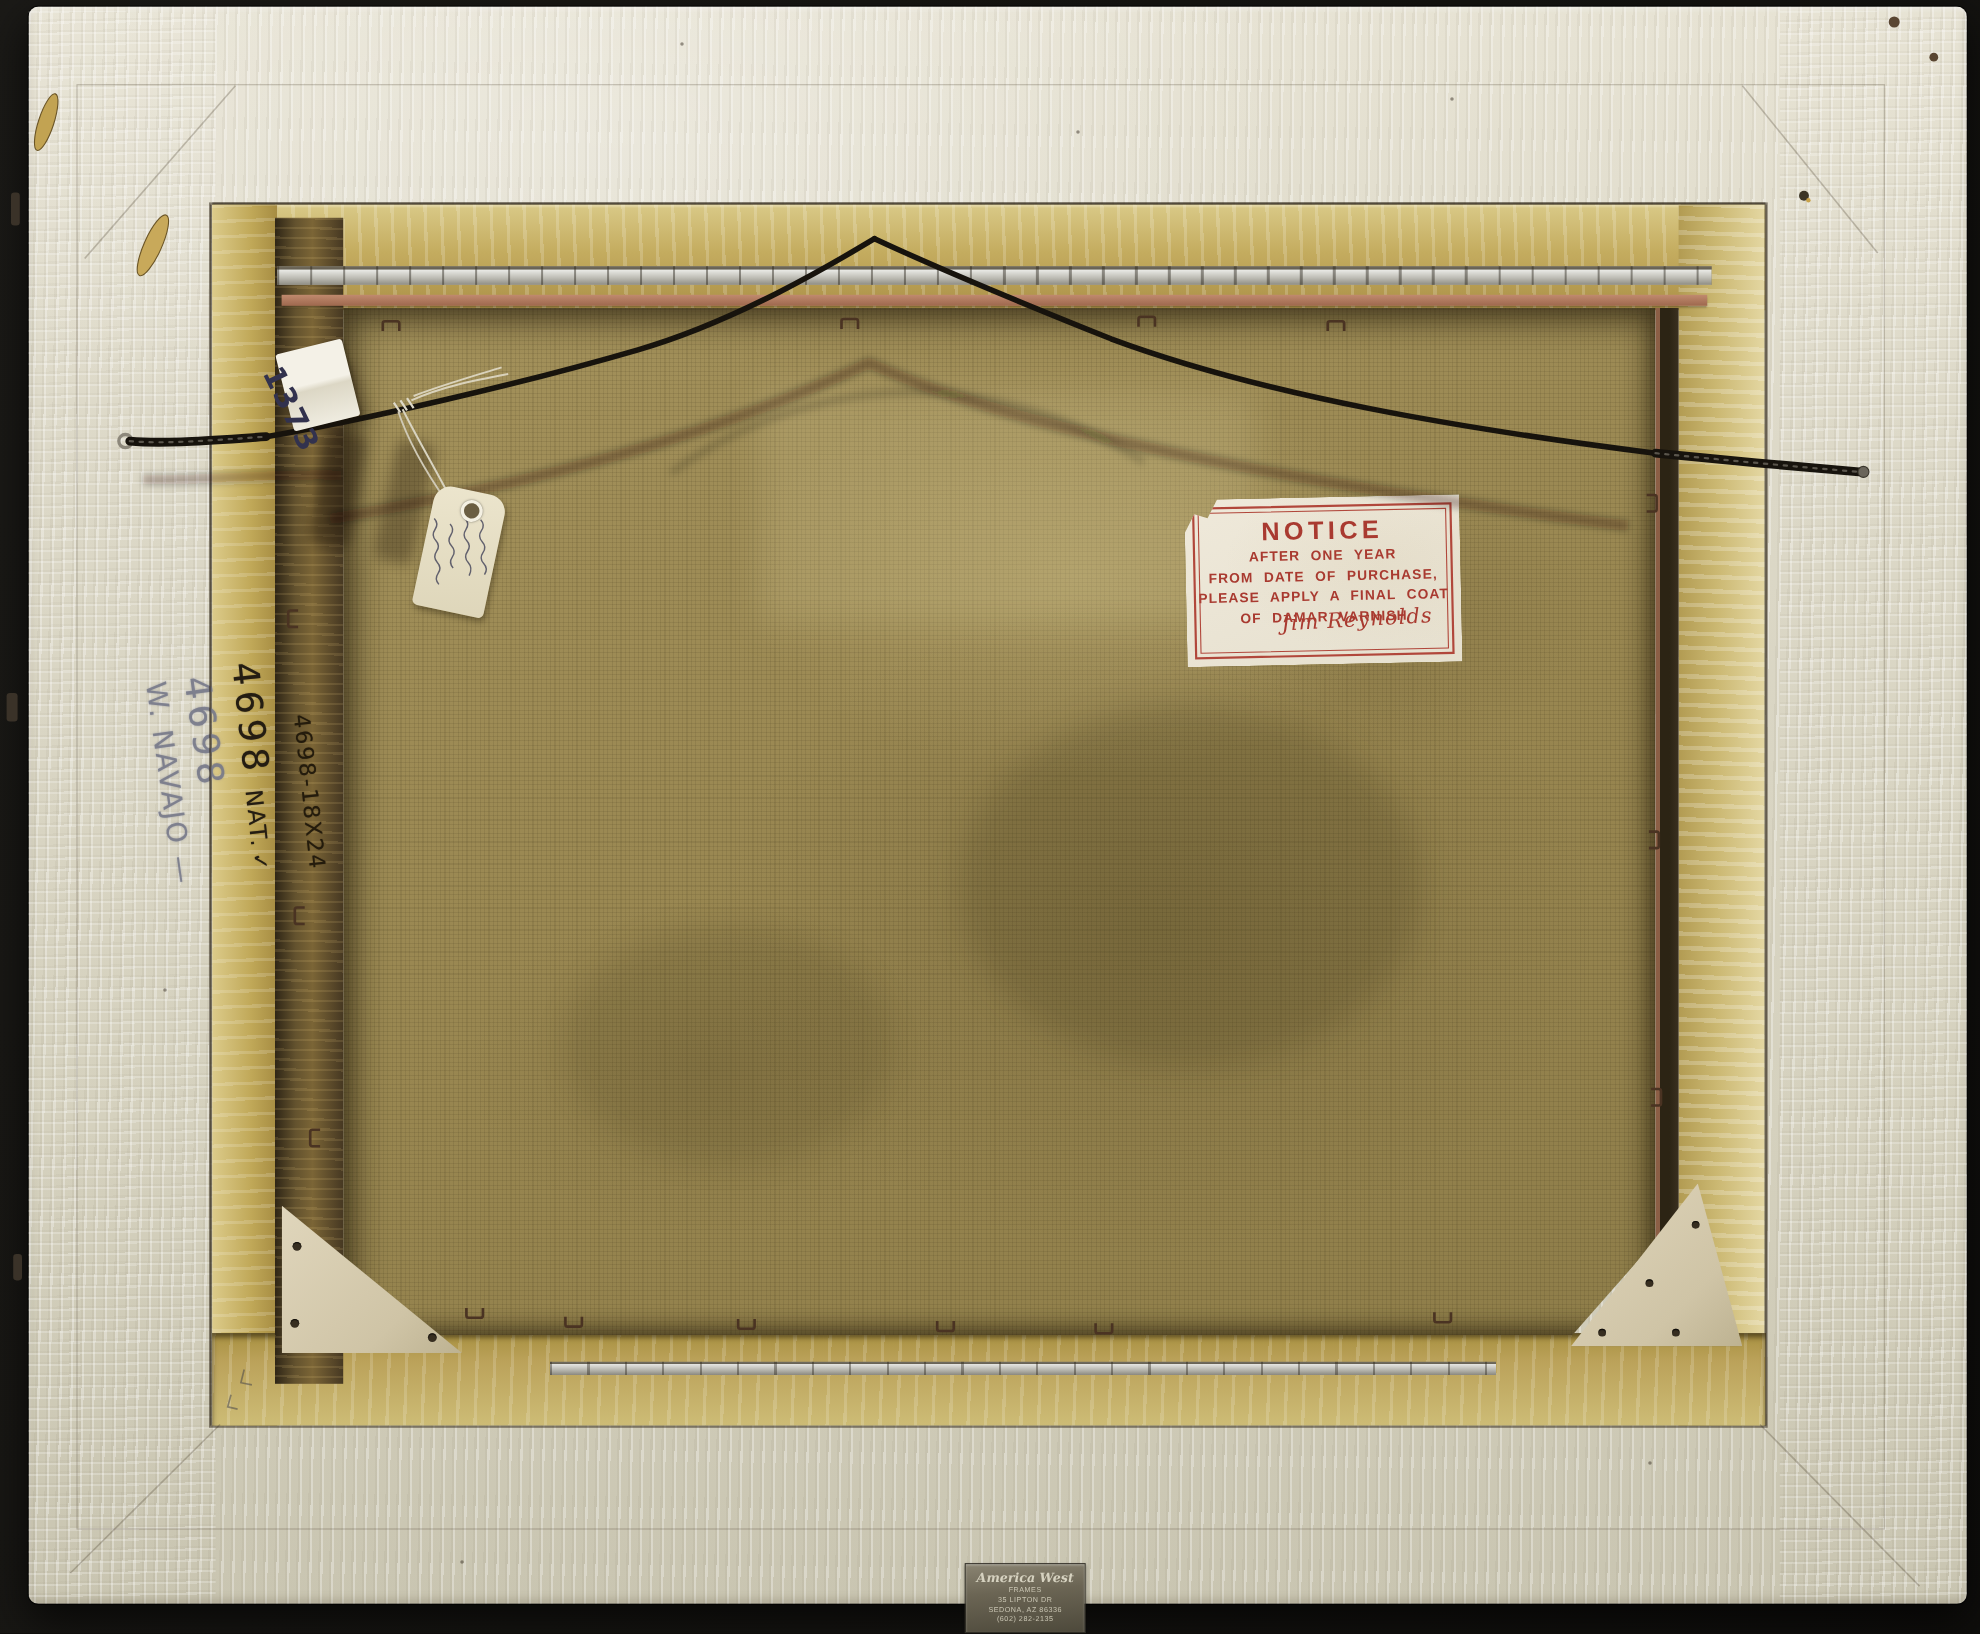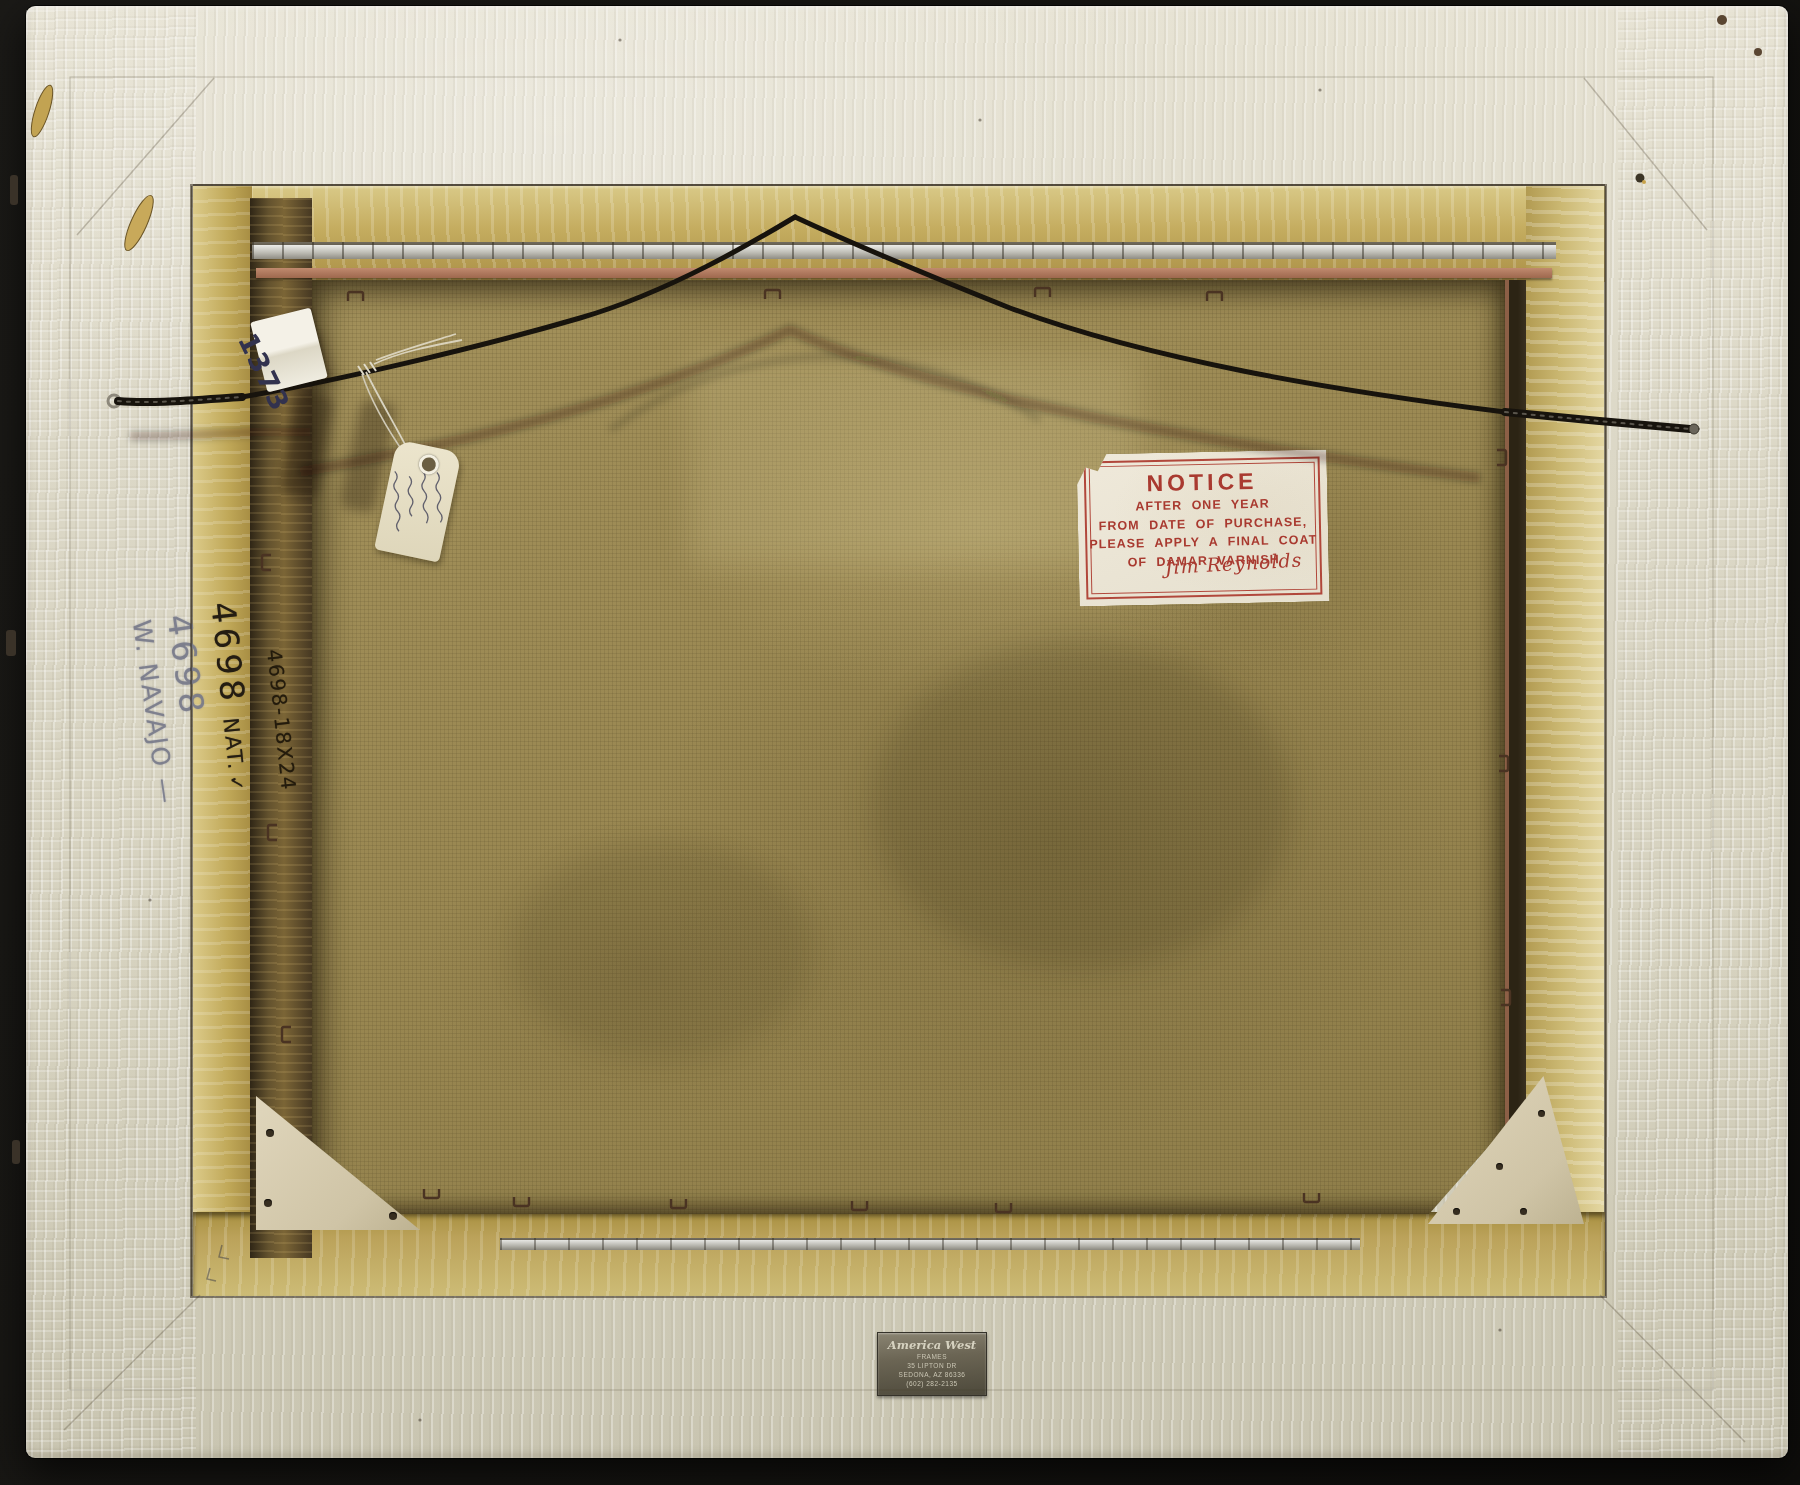--- a/index.html
+++ b/index.html
@@ -84,21 +84,21 @@
     clip-path:polygon(30px 0%,100% 0%,100% 100%,0% 100%,0% 30px,9px 13px,21px 17px);
     box-shadow:2px 3px 6px rgba(25,17,6,.35);color:#a93a30;}
   .notice .b1{position:absolute;inset:7px;border:2px solid #b1473b;}
   .notice .b2{position:absolute;inset:12px;border:1px solid #b1473b;}
   .notice-title{margin-top:17px;text-align:center;font-size:23px;font-weight:bold;letter-spacing:4px;}
   .notice-line{text-align:center;font-size:12.5px;font-weight:bold;letter-spacing:1px;word-spacing:5px;line-height:18.5px;}
   .notice-sig{position:absolute;right:26px;top:101px;font-family:"DejaVu Serif",serif;font-style:italic;
     font-size:19px;transform:rotate(-2deg);letter-spacing:1px;}
 
   
-  .plaque{left:877px;top:1332px;width:108px;height:62px;border:1px solid #35322a;
+  .plaque{left:877px;top:1421px;width:108px;height:62px;border:1px solid #35322a;
     background:linear-gradient(175deg,#8a8472 0%,#6b6554 40%,#4d493b 100%);
     box-shadow:inset 0 1px 2px rgba(255,255,255,.35), 0 2px 3px rgba(0,0,0,.4);
     text-align:center;color:#d6d2c0;}
   .plaque-name{margin-top:5px;font-family:"DejaVu Serif",serif;font-style:italic;font-weight:bold;font-size:11.5px;}
   .plaque-line{font-size:6.5px;letter-spacing:.5px;line-height:9px;color:#c9c5b3;}
 
   
   .pencil{left:198px;top:612px;transform:rotate(82deg);transform-origin:0 0;color:rgba(118,120,136,.85);
     font-family:"DejaVu Sans",sans-serif;text-shadow:0 0 2px rgba(118,120,136,.55);white-space:nowrap;}
   .pencil .l1{font-size:33px;letter-spacing:5px;}

